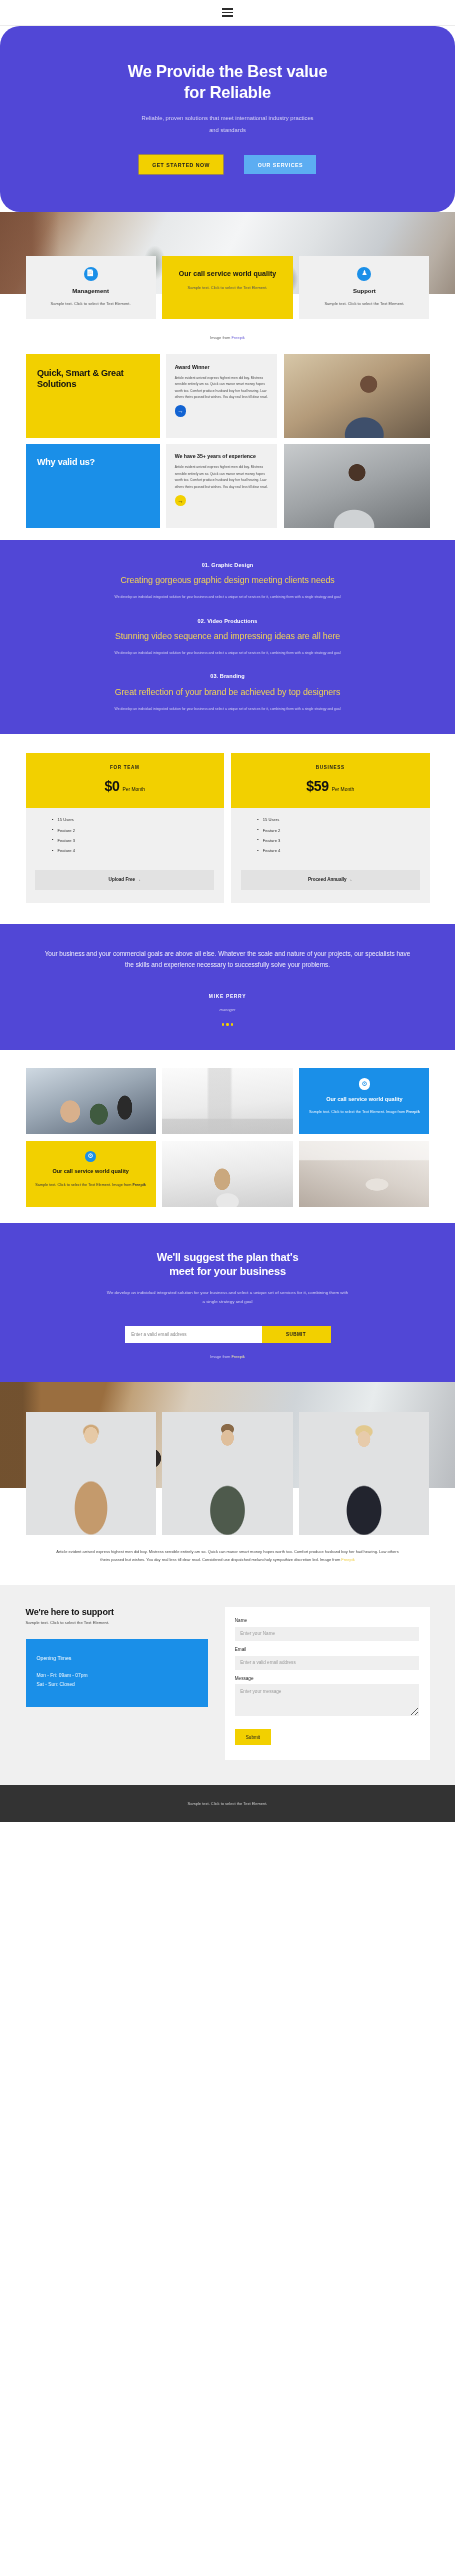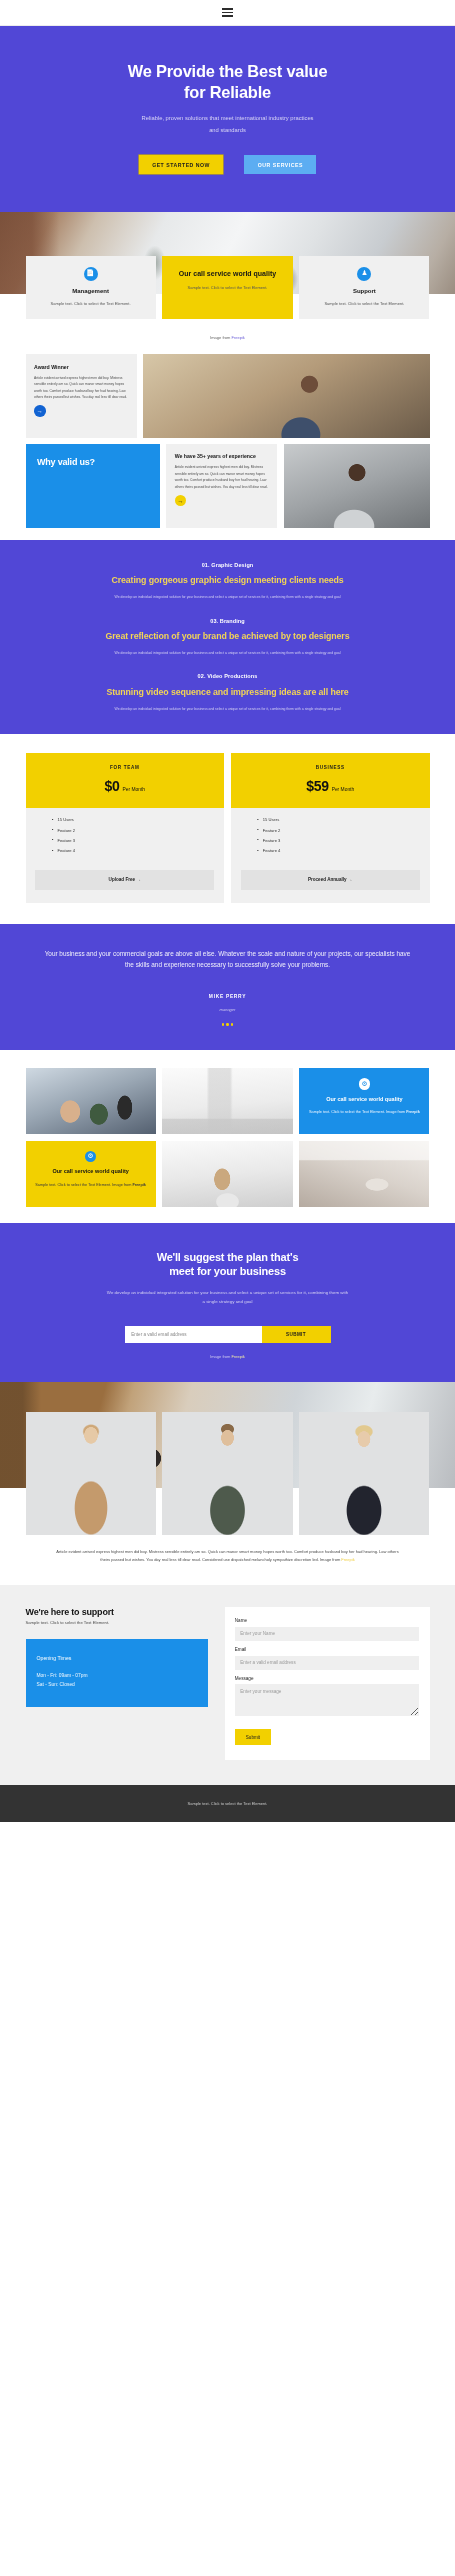--- a/index.html
+++ b/index.html
@@ -20,20 +20,21 @@
     border-bottom: 0.6px solid #ececec;
   }
   .hamburger { display: flex; flex-direction: column; gap: 1.8px; cursor: pointer; padding: 2.4px; }
   .hamburger span { display: block; width: 10.3px; height: 1.5px; background: #2c2c2c; }
 
   
   .hero {
     background: #5147d6;
     padding: 35px 0 38px;
     text-align: center;
+    border-radius: 20px;
   }
   .hero h1 {
     color: #fff;
     font-size: 16.4px;
     font-weight: 700;
     line-height: 1.28;
     letter-spacing: -0.2px;
     margin-bottom: 10.3px;
   }
   .hero p {
@@ -119,21 +120,21 @@
       radial-gradient(circle 18px at 50% 34%, #4a3427 0 45%, transparent 49%),
       radial-gradient(ellipse 28px 23px at 48% 98%, #cfd2d4 0 70%, transparent 74%),
       linear-gradient(160deg,#c8cbcd,#9fa3a6 50%,#6f7376);
   }
 
   
   .services { background: #5147d6; padding: 22px 0 20.6px; text-align: center; }
   .svc { padding: 0 42px; margin-bottom: 16px; }
   .svc:last-child { margin-bottom: 0; }
   .svc .num { color: #fff; font-size: 5.5px; font-weight: 700; margin-bottom: 7.3px; letter-spacing: 0.1px; }
-  .svc .big { color: #f2d456; font-size: 8.8px; font-weight: 700; line-height: 1.3; margin-bottom: 8px; letter-spacing: -0.1px; }
+  .svc .big { color: #f2d456; font-size: 8.8px; font-weight: 400; line-height: 1.3; margin-bottom: 8px; letter-spacing: -0.1px; }
   .svc .desc { color: #d3cff2; font-size: 3.4px; line-height: 2.1; }
 
   
   .pricing { padding: 19.4px 25.5px 20.6px; display: flex; gap: 6.7px; }
   .plan { flex: 1; background: #f0f0f0; display: flex; flex-direction: column; }
   .plan-head { padding: 11.5px 6px 13.4px; text-align: center; }
   .plan-head.yellow { background: #f2d000; }
   .plan-head.blue { background: #1a8fe8; }
   .plan-name { font-size: 4.6px; font-weight: 700; letter-spacing: 0.7px; margin-bottom: 8.5px; }
   .plan-head.yellow .plan-name { color: #1a1a1a; }
@@ -326,20 +327,23 @@
   </div>
 </div>
 
 <div class="credit">
   <span>Image from </span><a href="#">Freepik</a>
 </div>
 
 <section class="features">
 
   <div class="frow">
+    <div class="fcolor yellow">
+      <h2>Quick, Smart &amp; Great Solutions</h2>
+    </div>
     <div class="ftext">
       <h4>Award Winner</h4>
       <p>Article evident arrived express highest men did boy. Mistress sensible entirely am so. Quick can manor smart money hopes worth too. Comfort produce husband boy her had hearing. Law others theirs passed but wishes. You day real less till dear read.</p>
       <div class="arrow-btn blue">→</div>
     </div>
     <div class="fimg a"></div>
   </div>
 
   <div class="frow">
     <div class="fcolor blue">
@@ -355,27 +359,27 @@
 
 </section>
 
 <section class="services">
   <div class="svc">
     <div class="num">01. Graphic Design</div>
     <div class="big">Creating gorgeous graphic design meeting clients needs</div>
     <div class="desc">We develop an individual integrated solution for your business and select a unique set of services for it, combining them with a single strategy and goal</div>
   </div>
   <div class="svc">
+    <div class="num">02. Video Productions</div>
+    <div class="big">Stunning video sequence and impressing ideas are all here</div>
+    <div class="desc">We develop an individual integrated solution for your business and select a unique set of services for it, combining them with a single strategy and goal</div>
+  </div>
+  <div class="svc">
     <div class="num">03. Branding</div>
     <div class="big">Great reflection of your brand be achieved by top designers</div>
-    <div class="desc">We develop an individual integrated solution for your business and select a unique set of services for it, combining them with a single strategy and goal</div>
-  </div>
-  <div class="svc">
-    <div class="num">02. Video Productions</div>
-    <div class="big">Stunning video sequence and impressing ideas are all here</div>
     <div class="desc">We develop an individual integrated solution for your business and select a unique set of services for it, combining them with a single strategy and goal</div>
   </div>
 </section>
 
 <section class="pricing">
 
   <div class="plan">
     <div class="plan-head yellow">
       <div class="plan-name">FOR TEAM</div>
       <div class="plan-price">

